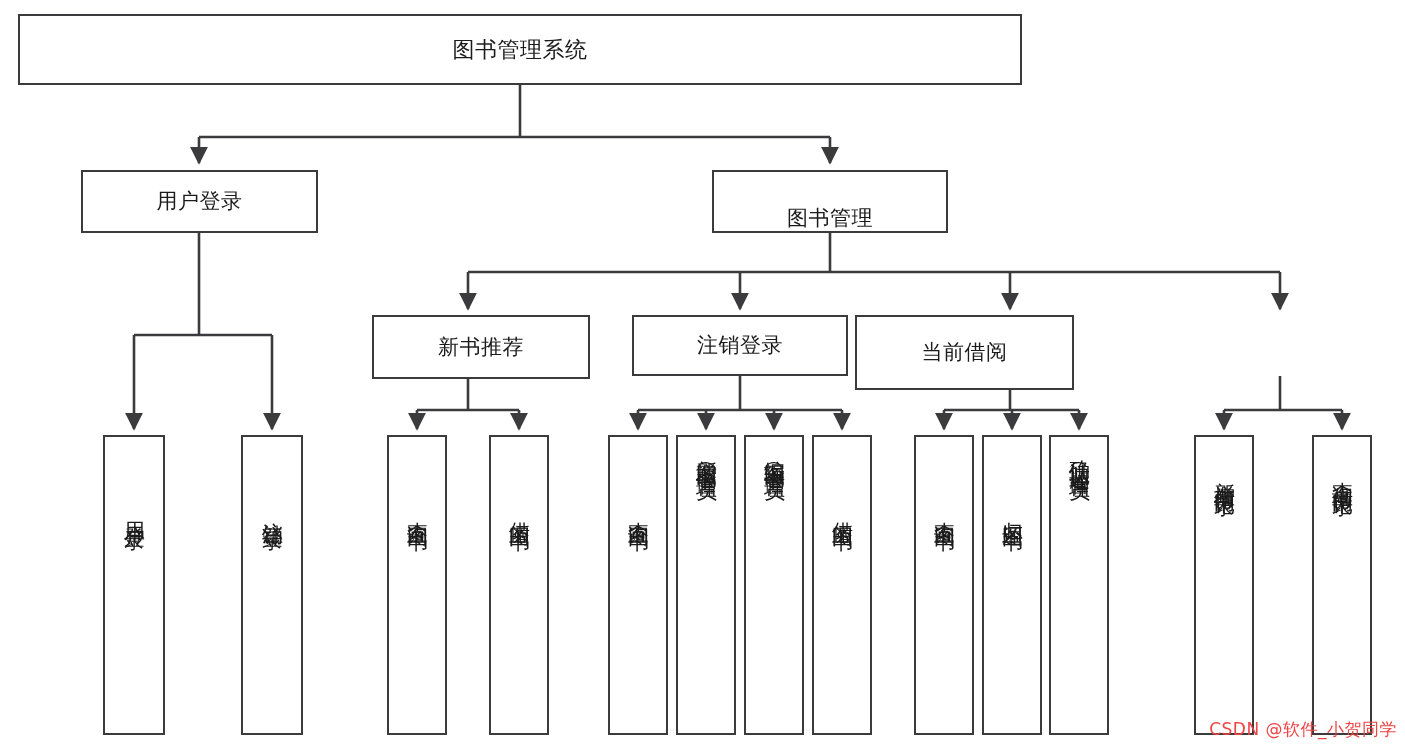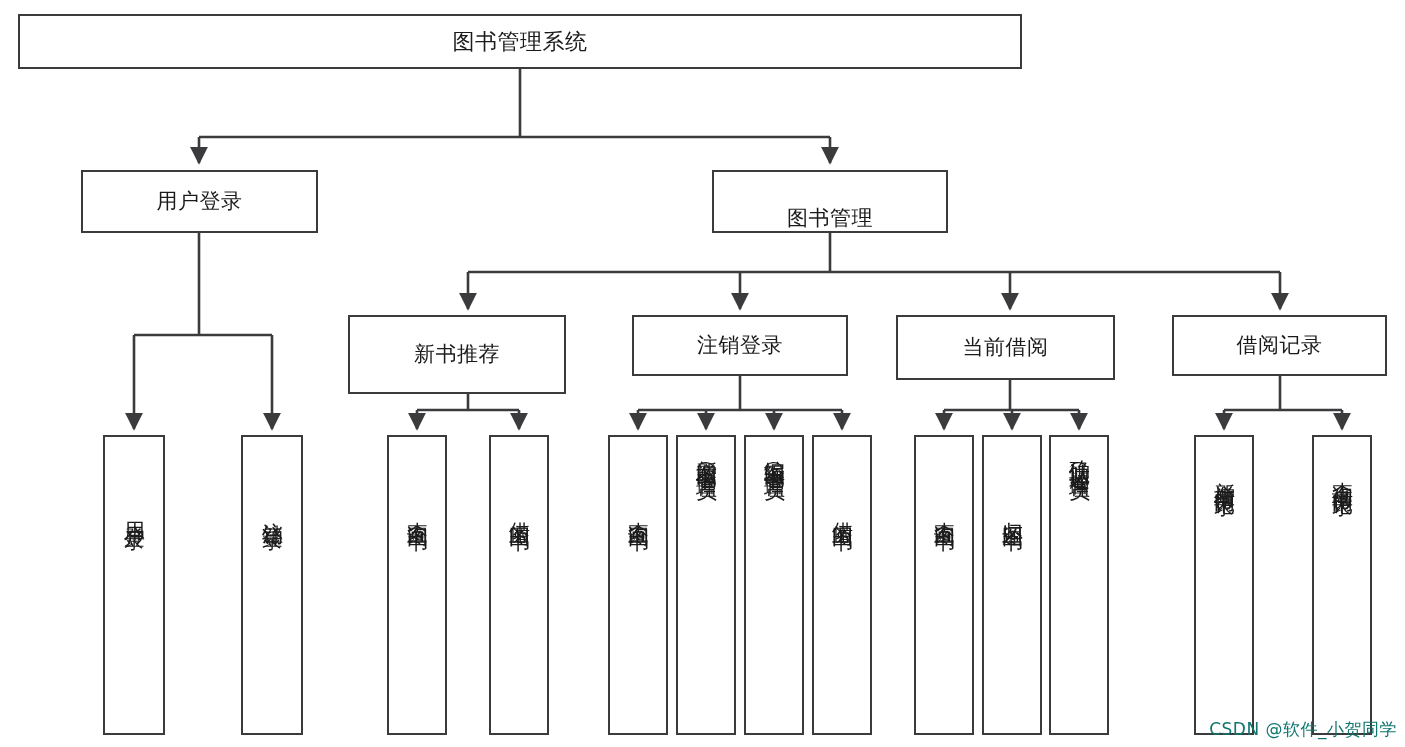--- a/index.html
+++ b/index.html
@@ -60,21 +60,21 @@
     font-size: 21px;
     letter-spacing: 3px;
     line-height: 1;
     white-space: nowrap;
   }
   .watermark {
     position: absolute;
     right: 8px;
     bottom: 6px;
     font-size: 17px;
-    color: #0f766e;
+    color: #ef4444;
     font-family: "DejaVu Sans", "Liberation Sans", sans-serif;
     white-space: nowrap;
     z-index: 3;
     letter-spacing: 0.5px;
   }
 </style>
 </head>
 <body>
 
 <div id="canvas">
@@ -122,42 +122,39 @@
       <path d="M 1012 410 L 1012 429" marker-end="url(#arrow)"></path>
       <path d="M 1079 410 L 1079 429" marker-end="url(#arrow)"></path>
 
       <path d="M 1280 376 L 1280 410"></path>
       <path d="M 1224 410 L 1342 410"></path>
       <path d="M 1224 410 L 1224 429" marker-end="url(#arrow)"></path>
       <path d="M 1342 410 L 1342 429" marker-end="url(#arrow)"></path>
     </g>
   </svg>
 
-  <div class="node horiz root" style="left:18px; top:14px; width:1004px; height:55px;">
+  <div class="node horiz root" style="left:18px; top:14px; width:1004px; height:71px;">
     <span class="label">图书管理系统</span>
   </div>
 
   <div class="node horiz" style="left:81px; top:170px; width:237px; height:63px;">
     <span class="label">用户登录</span>
   </div>
   <div class="node horiz" style="left:712px; top:170px; width:236px; height:63px;align-items:flex-end;">
     <span class="label">图书管理</span>
   </div>
 
-  <div class="node horiz" style="left:348px; top:315px; width:218px; height:79px;">
+  <div class="node horiz" style="left:372px; top:315px; width:218px; height:64px;">
     <span class="label">新书推荐</span>
   </div>
   <div class="node horiz" style="left:632px; top:315px; width:216px; height:61px;">
     <span class="label">注销登录</span>
   </div>
-  <div class="node horiz" style="left:896px; top:315px; width:219px; height:65px;">
+  <div class="node horiz" style="left:855px; top:315px; width:219px; height:75px;">
     <span class="label">当前借阅</span>
-  </div>
-  <div class="node horiz" style="left:1172px; top:315px; width:215px; height:61px;">
-    <span class="label">借阅记录</span>
   </div>
 
   <div class="node vert" style="left:103px; top:435px; width:62px; height:300px; padding-top:68px;">
     <span class="label">用户登录</span>
   </div>
   <div class="node vert" style="left:241px; top:435px; width:62px; height:300px; padding-top:68px;">
     <span class="label">注销登录</span>
   </div>
 
   <div class="node vert" style="left:387px; top:435px; width:60px; height:300px; padding-top:68px;">

